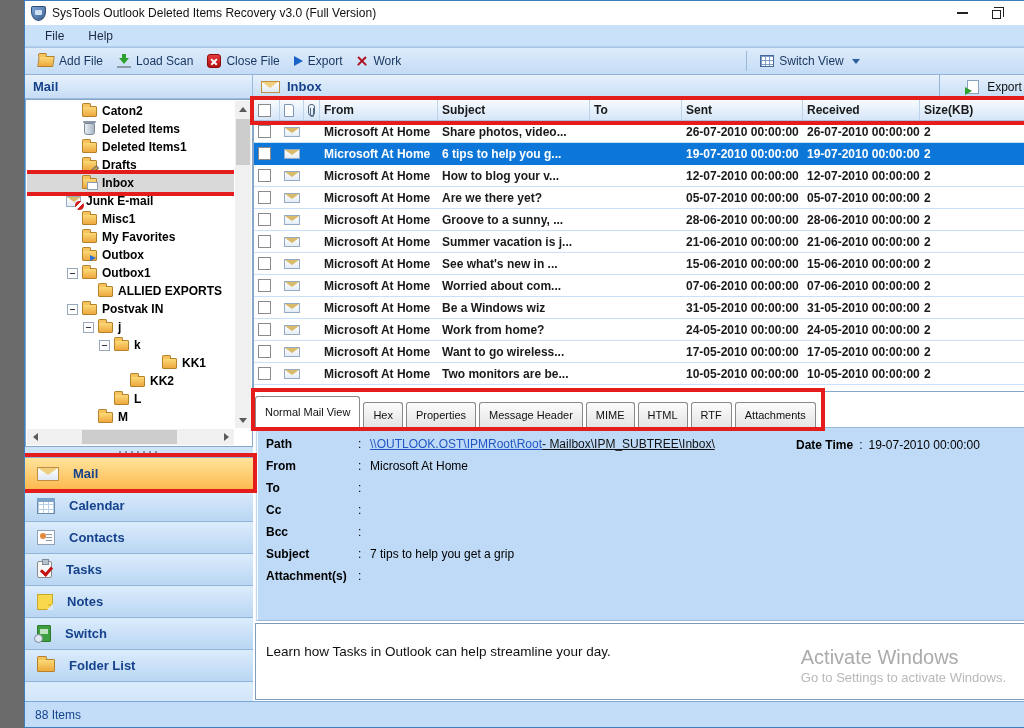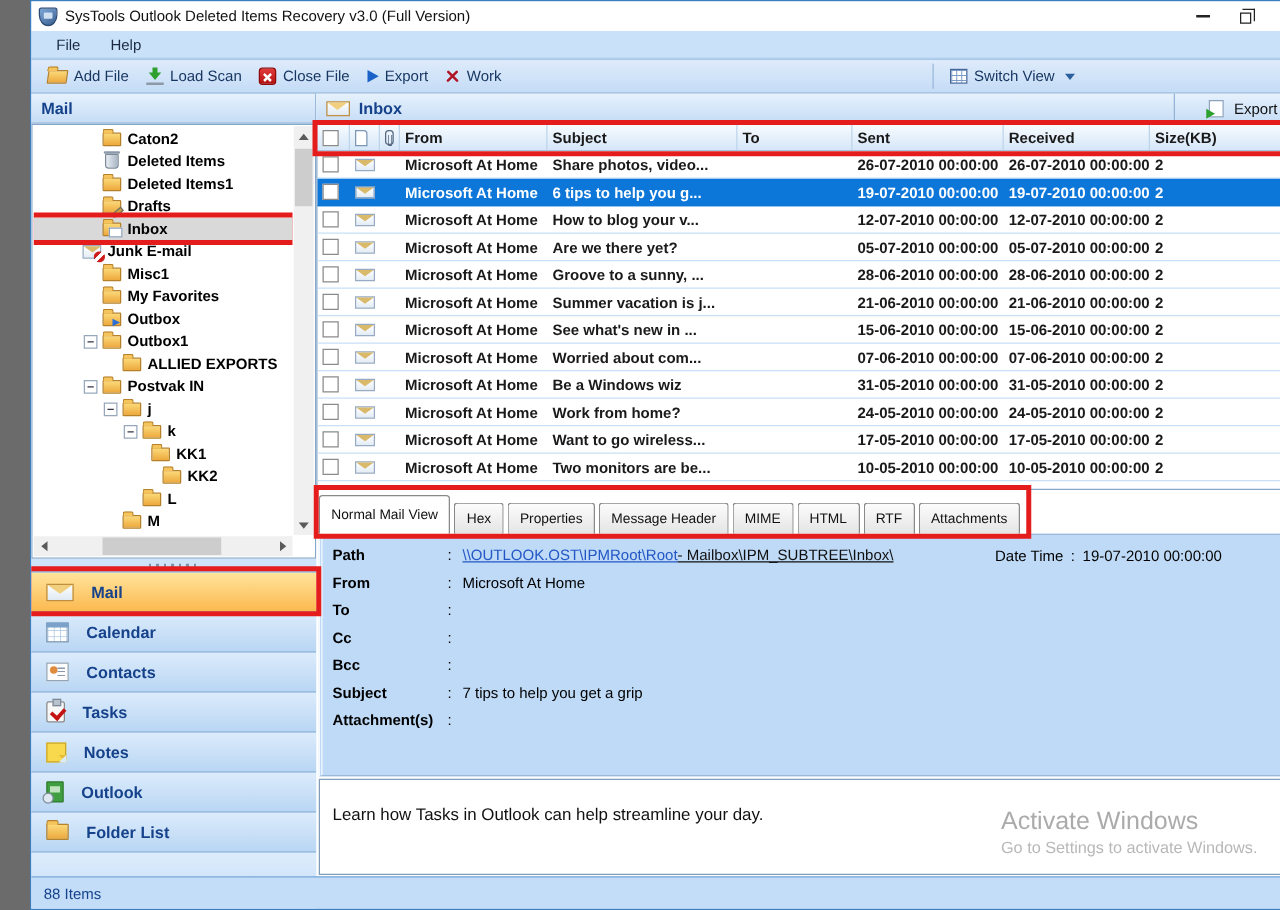--- a/index.html
+++ b/index.html
@@ -143,21 +143,21 @@
 
   
   .detail{position:absolute;top:352px;left:2px;right:2px;height:194px;background:#bedaf6;border:1px solid #9ab8d8;border-left:3px double #f4f9fe;padding-top:5px;}
   .dfield{display:flex;height:22px;align-items:center;font-size:12px;padding-left:8px;}
   .dlabel{width:92px;font-weight:bold;color:#000;flex:none;}
   .dcolon{width:12px;flex:none;color:#000;}
   .dval{color:#000;}
   .dlink{color:#2357c5;text-decoration:underline;}
   .dlinkrest{color:#111;text-decoration:underline;}
   .datetime{position:absolute;left:538px;top:10px;display:flex;font-size:12px;}
-  .dt-label{font-weight:normal;}
+  .dt-label{font-weight:bold;}
   .dt-colon{padding:0 6px;}
 
   
   .bodybox{position:absolute;top:548px;left:2px;right:2px;height:77px;background:#fff;border:1px solid #7f9db9;}
   .body-text{position:absolute;left:10px;top:20px;font-size:13.5px;color:#111;}
   .watermark{position:absolute;right:40px;top:20px;text-align:left;color:#ababab;}
   .wm1{font-size:20px;line-height:26px;}
   .wm2{font-size:13px;color:#b8b8b8;}
   .body-sbv{top:1px;right:1px;width:16px;bottom:1px;}
   .body-sbv .thumb{left:1px;right:1px;top:18px;height:14px;}
@@ -290,21 +290,21 @@
           <div class="tree-row" style="padding-left: 56px;">
             <span class="exp minus"></span>
             <span class="ticon ti-folder"></span>
             <span class="tree-label">j</span>
           </div>
           <div class="tree-row" style="padding-left: 72px;">
             <span class="exp minus"></span>
             <span class="ticon ti-folder"></span>
             <span class="tree-label">k</span>
           </div>
-          <div class="tree-row" style="padding-left: 79px;">
+          <div class="tree-row" style="padding-left: 120px;">
             <span class="exp hide"></span>
             <span class="ticon ti-folder"></span>
             <span class="tree-label">KK1</span>
           </div>
           <div class="tree-row" style="padding-left: 88px;">
             <span class="exp hide"></span>
             <span class="ticon ti-folder"></span>
             <span class="tree-label">KK2</span>
           </div>
           <div class="tree-row" style="padding-left: 72px;">
@@ -356,21 +356,21 @@
         <div class="nav-btn">
           <span class="nicon nv-tasks"></span>
           <span>Tasks</span>
         </div>
         <div class="nav-btn">
           <span class="nicon nv-notes"></span>
           <span>Notes</span>
         </div>
         <div class="nav-btn">
           <span class="nicon nv-journal"></span>
-          <span>Outlook</span>
+          <span>Switch</span>
         </div>
         <div class="nav-btn">
           <span class="nicon nv-folderlist"></span>
           <span>Folder List</span>
         </div>
         <div class="nav-filler"></div>
       </div>
   </div>
 
   <div class="rightpanel">

